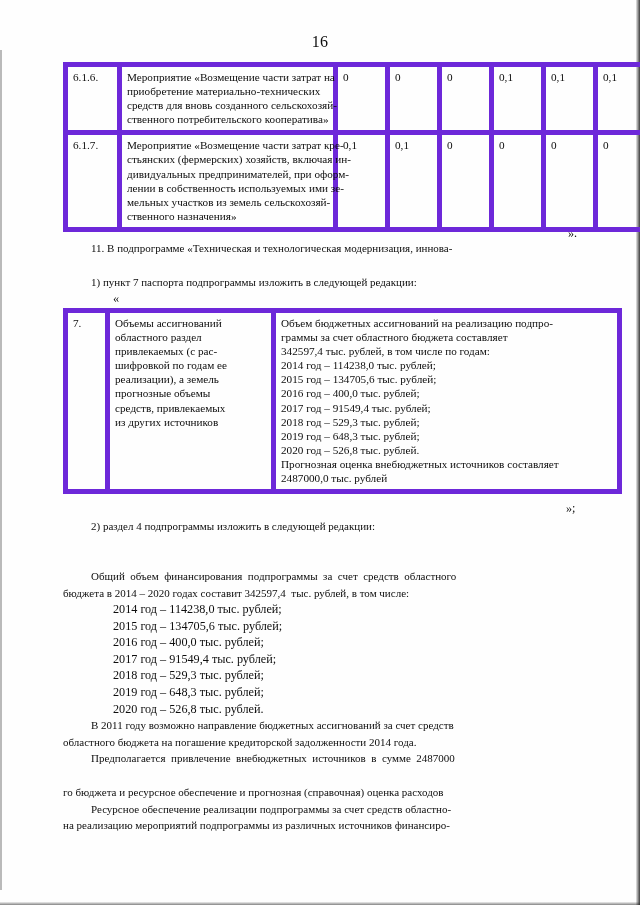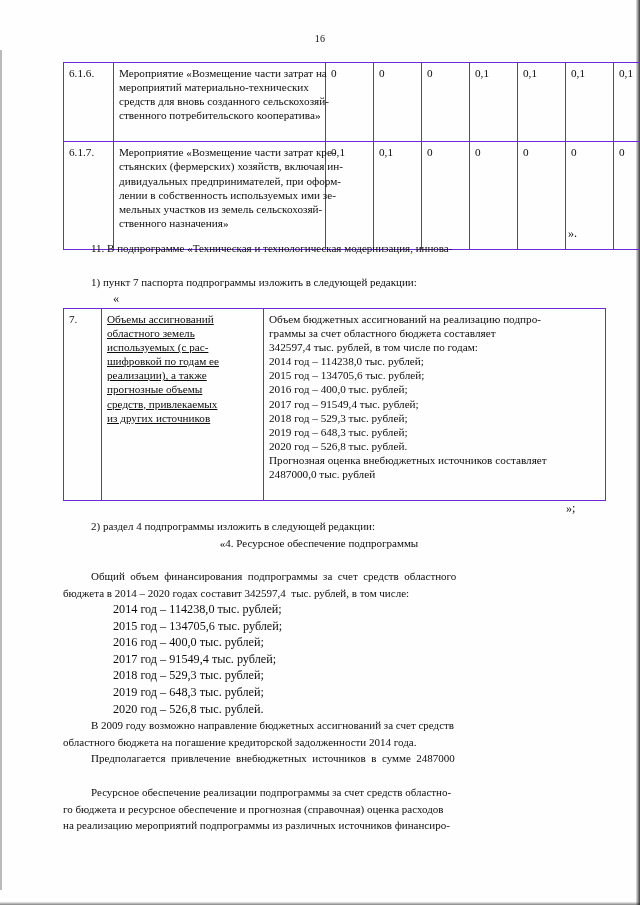--- a/index.html
+++ b/index.html
@@ -38,54 +38,54 @@
     width: 640px; height: 3px;
     background: linear-gradient(to bottom, rgba(60,60,60,0.08), rgba(30,30,30,0.55));
   }
 
   .page-number {
     position: absolute;
     top: 33px;
     left: 0;
     width: 640px;
     text-align: center;
-    font-size: 10px;
+    font-size: 16px;
     letter-spacing: 0.3px;
   }
 
   
   table.doc-table {
     position: absolute;
     border-collapse: collapse;
     table-layout: fixed;
   }
   table.doc-table td {
-    border: 1px solid #6d28d9;
+    border: 5px solid #6d28d9;
     vertical-align: top;
-    padding: 3px 4px 19px 5px;
+    padding: 3px 4px 4px 5px;
     font-size: 11.2px;
     line-height: 14.1px;
   }
 
   #table-measures {
     left: 63px;
     top: 62px;
     width: 512px;
   }
   #table-measures td.c-num   { width: 40px; }
   #table-measures td.c-text  { width: 202px; }
   #table-measures td.c-val   { width: 38px; }
 
   #table-passport {
     left: 63px;
     top: 308px;
     width: 512px;
   }
   #table-passport td.p-num  { width: 28px; }
-  #table-passport td.p-name { width: 152px; text-decoration: underline; }
+  #table-passport td.p-name { width: 152px; }
   #table-passport td.p-body { width: 332px; }
 
   .cell-line { display: block; white-space: pre; }
 
   
   .para {
     position: absolute;
     font-size: 11px;
     line-height: 16.6px;
   }
@@ -123,21 +123,21 @@
   <div class="page-number">16</div>
 
   <table class="doc-table" id="table-measures">
     <tbody>
       <tr>
         <td class="c-num">
           <span class="cell-line">6.1.6.</span>
         </td>
         <td class="c-text">
           <span class="cell-line">Мероприятие «Возмещение части затрат на</span>
-          <span class="cell-line">мероприятий материально-технических</span>
+          <span class="cell-line">приобретение материально-технических</span>
           <span class="cell-line">средств для вновь созданного сельскохозяй-</span>
           <span class="cell-line">ственного потребительского кооператива»</span>
         </td>
         <td class="c-val">0</td>
         <td class="c-val">0</td>
         <td class="c-val">0</td>
         <td class="c-val">0,1</td>
         <td class="c-val">0,1</td>
         <td class="c-val">0,1</td>
         <td class="c-val">0,1</td>
@@ -178,24 +178,24 @@
   <div class="quote-open" style="left:113px; top:291px;">«</div>
 
   <table class="doc-table" id="table-passport">
     <tbody>
       <tr>
         <td class="p-num">
           <span class="cell-line">7.</span>
         </td>
         <td class="p-name">
           <span class="cell-line">Объемы ассигнований</span>
-          <span class="cell-line">областного земель</span>
-          <span class="cell-line">используемых (с рас-</span>
+          <span class="cell-line">областного раздел</span>
+          <span class="cell-line">привлекаемых (с рас-</span>
           <span class="cell-line">шифровкой по годам ее</span>
-          <span class="cell-line">реализации), а также</span>
+          <span class="cell-line">реализации), а земель</span>
           <span class="cell-line">прогнозные объемы</span>
           <span class="cell-line">средств, привлекаемых</span>
           <span class="cell-line">из других источников</span>
         </td>
         <td class="p-body">
           <span class="cell-line">Объем бюджетных ассигнований на реализацию подпро-</span>
           <span class="cell-line">граммы за счет областного бюджета составляет</span>
           <span class="cell-line">342597,4 тыс. рублей, в том числе по годам:</span>
           <span class="cell-line">2014 год – 114238,0 тыс. рублей;</span>
           <span class="cell-line">2015 год – 134705,6 тыс. рублей;</span>
@@ -210,45 +210,44 @@
       </tr>
     </tbody>
   </table>
 
   <div class="closing-mark" style="left:566px; top:501px;">»;</div>
 
   <div class="para" style="left:63px; top:518px; width:512px;font-family:Liberation Serif, serif;">
     <span class="ln" style="padding-left:28px;">2) раздел 4 подпрограммы изложить в следующей редакции:</span>
   </div>
 
-  <div class="para centered" style="left:63px; top:535px; width:512px;">«4. Ресурсное обеспечение подпрограммы</div>
 
   <div class="para just" style="left:63px; top:568px; width:512px;">
     <span class="ln" style="padding-left:28px;">Общий  объем  финансирования  подпрограммы  за  счет  средств  областного</span>
     <span class="ln">бюджета в 2014 – 2020 годах составит 342597,4  тыс. рублей, в том числе:</span>
   </div>
 
   <div class="list-block" style="top:601px;">
     <span class="ln">2014 год – 114238,0 тыс. рублей;</span>
     <span class="ln">2015 год – 134705,6 тыс. рублей;</span>
     <span class="ln">2016 год – 400,0 тыс. рублей;</span>
     <span class="ln">2017 год – 91549,4 тыс. рублей;</span>
     <span class="ln">2018 год – 529,3 тыс. рублей;</span>
     <span class="ln">2019 год – 648,3 тыс. рублей;</span>
     <span class="ln">2020 год – 526,8 тыс. рублей.</span>
   </div>
 
   <div class="para just" style="left:63px; top:717px; width:512px;">
-    <span class="ln" style="padding-left:28px;">В 2009 году возможно направление бюджетных ассигнований за счет средств</span>
+    <span class="ln" style="padding-left:28px;">В 2011 году возможно направление бюджетных ассигнований за счет средств</span>
     <span class="ln">областного бюджета на погашение кредиторской задолженности 2014 года.</span>
   </div>
 
   <div class="para just" style="left:63px; top:750px; width:512px;">
     <span class="ln" style="padding-left:28px;">Предполагается  привлечение  внебюджетных  источников  в  сумме  2487000</span>
   </div>
 
   <div class="para just" style="left:63px; top:784px; width:512px;">
+    <span class="ln">го бюджета и ресурсное обеспечение и прогнозная (справочная) оценка расходов</span>
     <span class="ln" style="padding-left:28px;">Ресурсное обеспечение реализации подпрограммы за счет средств областно-</span>
-    <span class="ln">го бюджета и ресурсное обеспечение и прогнозная (справочная) оценка расходов</span>
     <span class="ln">на реализацию мероприятий подпрограммы из различных источников финансиро-</span>
   </div>
 
 </div>
 
 </body></html>

